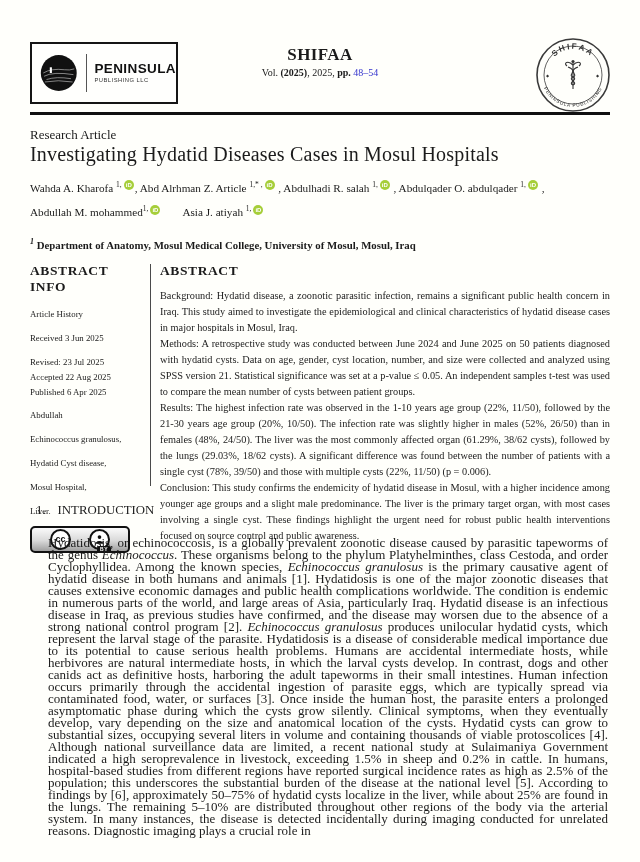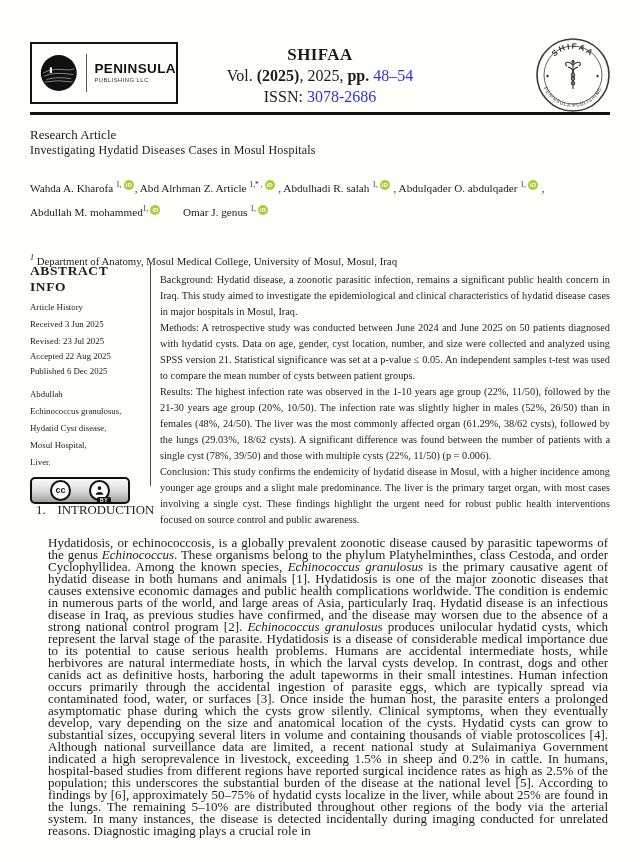--- a/index.html
+++ b/index.html
@@ -4,53 +4,53 @@
 <style>
   html,body{margin:0;padding:0;background:#e8e8e8;}
   .page{
     position:relative;width:640px;height:862px;margin:0 auto;
     background:#fffffb;color:#1b1b1b;overflow:hidden;
     font-family:"Liberation Serif", serif;
   }
   
   .hdr-center{position:absolute;top:44px;left:0;width:100%;text-align:center;line-height:1.3;}
   .journal-title{font-size:17px;font-weight:bold;letter-spacing:.4px;}
-  .vol-line,.issn-line{font-size:16px;}
+  .vol-line,.issn-line{font-size:10px;}
   .blue{color:#3333cc;}
   .link{color:#3333cc;text-decoration:underline;cursor:pointer;}
   .logo-box{
     position:absolute;left:30px;top:42px;width:148px;height:62px;
     border:2px solid #151515;background:#fffffd;
     display:flex;align-items:center;gap:8px;box-sizing:border-box;padding-left:8px;
   }
   .logo-divider{width:1px;height:38px;background:#555;}
   .logo-text{font-family:"Liberation Sans", sans-serif;line-height:1.1;}
   .logo-name{font-size:13.5px;font-weight:bold;letter-spacing:.4px;color:#111;}
   .logo-sub{font-size:5.8px;letter-spacing:.5px;color:#333;}
   .seal{position:absolute;right:28px;top:36px;}
   .rule{position:absolute;left:30px;right:30px;top:112px;height:3px;background:#101010;}
   
   .research-article{position:absolute;left:30px;top:127px;font-size:13px;}
-  .paper-title{position:absolute;left:30px;top:143px;font-size:12px;letter-spacing:.2px;}
+  .paper-title{position:absolute;left:30px;top:143px;font-size:20px;letter-spacing:.2px;}
   .authors{position:absolute;left:30px;right:30px;top:180px;font-size:11.2px;}
   .authors .line{margin-bottom:11px;}
   .authors sup{font-size:7.5px;}
   .orcid{
     display:inline-block;width:10px;height:10px;border-radius:50%;
     background:#A6CE39;color:#fff;text-align:center;
     font:bold 6px/10px "Liberation Sans", sans-serif;
     vertical-align:super;margin:0 1px 0 2px;cursor:pointer;
   }
   .gap{display:inline-block;width:16px;}
-  .affiliation{position:absolute;left:30px;top:253px;font-size:10.8px;}
+  .affiliation{position:absolute;left:30px;top:237px;font-size:10.8px;font-weight:bold;}
   .affiliation sup{font-style:italic;font-size:8px;}
   
   .info-col{position:absolute;left:30px;top:263px;width:118px;}
   .col-heading{font-size:13.5px;font-weight:bold;letter-spacing:.6px;}
-  .info-item{font-size:8.8px;margin-top:7px;}
+  .info-item{font-size:8.8px;margin-top:14px;}
   .info-item.tight{margin-top:5px;}
   .v-divider{position:absolute;left:150px;top:264px;width:1px;height:222px;background:#4a4a4a;}
   .abs-col{position:absolute;left:160px;right:30px;top:263px;}
   .abs-col p{margin:0;font-size:10.3px;line-height:16px;text-align:justify;}
   .abs-body{margin-top:9px;}
   
   .cc-badge{
     position:relative;margin-top:10px;width:100px;height:27px;border:2px solid #111;
     border-radius:5px;background:linear-gradient(#fafafa 0%,#d9d9d9 55%,#9f9f9f 100%);
     display:flex;align-items:center;justify-content:space-evenly;box-sizing:border-box;cursor:pointer;
@@ -94,23 +94,20 @@
     <div class="logo-text">
       <div class="logo-name">PENINSULA</div>
       <div class="logo-sub">PUBLISHING LLC</div>
     </div>
   </div>
 
   <div class="hdr-center">
     <div class="journal-title">SHIFAA</div>
     <div class="vol-line">
       <span>Vol. </span><b>(2025)</b><span>, 2025, </span><b>pp.</b><span class="blue"> 48–54</span>
-    </div>
-    <div class="issn-line">
-      <span>ISSN: </span><span class="blue">3078-2686</span>
     </div>
   </div>
 
   <div class="seal">
     <svg width="78" height="78" viewBox="0 0 78 78">
       <circle cx="39" cy="39" r="36" fill="none" stroke="#3a3a3a" stroke-width="1.6"></circle>
       <circle cx="39" cy="39" r="29" fill="none" stroke="#3a3a3a" stroke-width="0.8"></circle>
       <defs>
         <path id="arcTop" d="M 13,39 A 26,26 0 0 1 65,39"></path>
         <path id="arcBot" d="M 7,39 A 32,32 0 0 0 71,39"></path>
@@ -142,55 +139,56 @@
   <div class="authors">
     <div class="line">
       <span><span>Wahda A. Kharofa </span><sup>1,</sup><span class="orcid">iD</span><span>, </span></span>
       <span><span>Abd Alrhman Z. Article </span><sup>1,* ,</sup><span class="orcid">iD</span><span> , </span></span>
       <span><span>Abdulhadi R. salah </span><sup>1,</sup><span class="orcid">iD</span><span> , </span></span>
       <span><span>Abdulqader O. abdulqader </span><sup>1,</sup><span class="orcid">iD</span><span> ,</span></span>
     </div>
     <div class="line">
       <span><span>Abdullah M. mohammed</span><sup>1,</sup><span class="orcid">iD</span></span>
       <span class="gap"></span>
-      <span><span>Omar J. genus </span><sup>1,</sup><span class="orcid">iD</span></span>
+      <span><span>Asia J. atiyah </span><sup>1,</sup><span class="orcid">iD</span></span>
     </div>
   </div>
 
   <div class="affiliation">
     <sup>1</sup><span> Department of Anatomy, Mosul Medical College, University of Mosul, Mosul, Iraq</span>
   </div>
 
   <div class="info-col">
     <div class="col-heading">ABSTRACT INFO</div>
     <div class="info-item">Article History</div>
     <div class="info-item">Received 3 Jun 2025</div>
     <div class="info-item">Revised: 23 Jul 2025</div>
     <div class="info-item tight">Accepted 22 Aug 2025</div>
-    <div class="info-item tight">Published 6 Dec 2025</div>
+    <div class="info-item tight">Published 6 Apr 2025</div>
     <div class="info-item" style="margin-top:13px;">Abdullah</div>
     <div class="info-item">Echinococcus granulosus,</div>
     <div class="info-item">Hydatid Cyst disease,</div>
     <div class="info-item">Mosul Hospital,</div>
     <div class="info-item">Liver.</div>
     <div class="cc-badge">
       <span class="cc-circle">cc</span>
       <span class="cc-circle">
         <svg width="11" height="11" viewBox="0 0 12 12">
           <circle cx="6" cy="3.4" r="2" fill="#111"></circle>
           <path d="M1.8,10.5 C1.8,6.8 10.2,6.8 10.2,10.5 Z" fill="#111"></path>
         </svg>
       </span>
       <span class="by-chip">BY</span>
     </div>
   </div>
 
   <div class="v-divider"></div>
 
   <div class="abs-col">
+    <div class="col-heading">ABSTRACT</div>
     <div class="abs-body">
       <p>Background: Hydatid disease, a zoonotic parasitic infection, remains a significant public health concern in Iraq. This study aimed to investigate the epidemiological and clinical characteristics of hydatid disease cases in major hospitals in Mosul, Iraq.</p>
       <p>Methods: A retrospective study was conducted between June 2024 and June 2025 on 50 patients diagnosed with hydatid cysts. Data on age, gender, cyst location, number, and size were collected and analyzed using SPSS version 21. Statistical significance was set at a p-value ≤ 0.05. An independent samples t-test was used to compare the mean number of cysts between patient groups.</p>
       <p>Results: The highest infection rate was observed in the 1-10 years age group (22%, 11/50), followed by the 21-30 years age group (20%, 10/50). The infection rate was slightly higher in males (52%, 26/50) than in females (48%, 24/50). The liver was the most commonly affected organ (61.29%, 38/62 cysts), followed by the lungs (29.03%, 18/62 cysts). A significant difference was found between the number of patients with a single cyst (78%, 39/50) and those with multiple cysts (22%, 11/50) (p = 0.006).</p>
       <p>Conclusion: This study confirms the endemicity of hydatid disease in Mosul, with a higher incidence among younger age groups and a slight male predominance. The liver is the primary target organ, with most cases involving a single cyst. These findings highlight the urgent need for robust public health interventions focused on source control and public awareness.</p>
     </div>
   </div>
 
   <div class="intro-heading">
     <span class="num">1.</span><span>INTRODUCTION</span>

